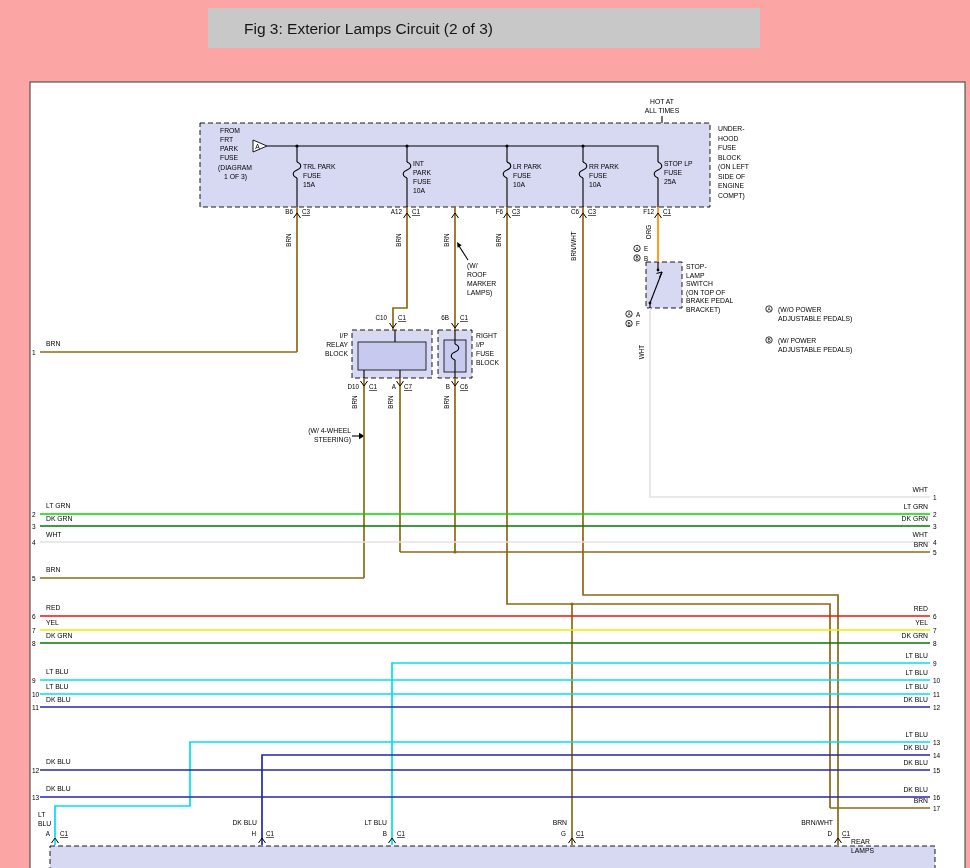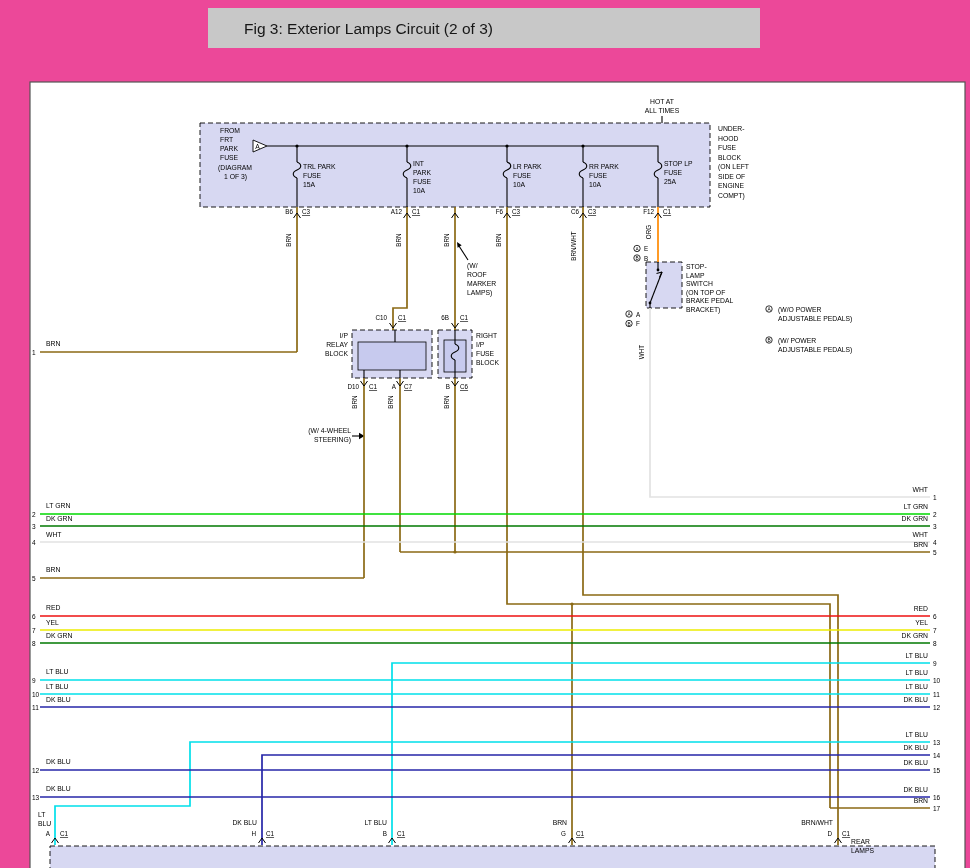--- a/index.html
+++ b/index.html
@@ -1,16 +1,16 @@
 <!DOCTYPE html>
 <html><head>
 <meta charset="utf-8">
 <style>
   html,body{margin:0;padding:0;background:#ffffff;}
-  .stage{position:relative;width:970px;height:868px;overflow:hidden;background:#ec4899;
+  .stage{position:relative;width:970px;height:868px;overflow:hidden;background:#fca5a5;
          font-family:"Liberation Sans","DejaVu Sans",sans-serif;}
   svg{display:block}
   svg text{font-family:"Liberation Sans","DejaVu Sans",sans-serif;font-size:6.8px;fill:#000;}
   text.h{font-size:15.5px;fill:#161616;}
   text.conn{font-size:6.3px;}
   text.num{font-size:6.5px;}
   text.mark{font-size:4.8px;}
   .e{text-anchor:end;} .m{text-anchor:middle;}
   .u{text-decoration:underline;}
   .blk{stroke:#000;stroke-width:1.1;fill:none;}

